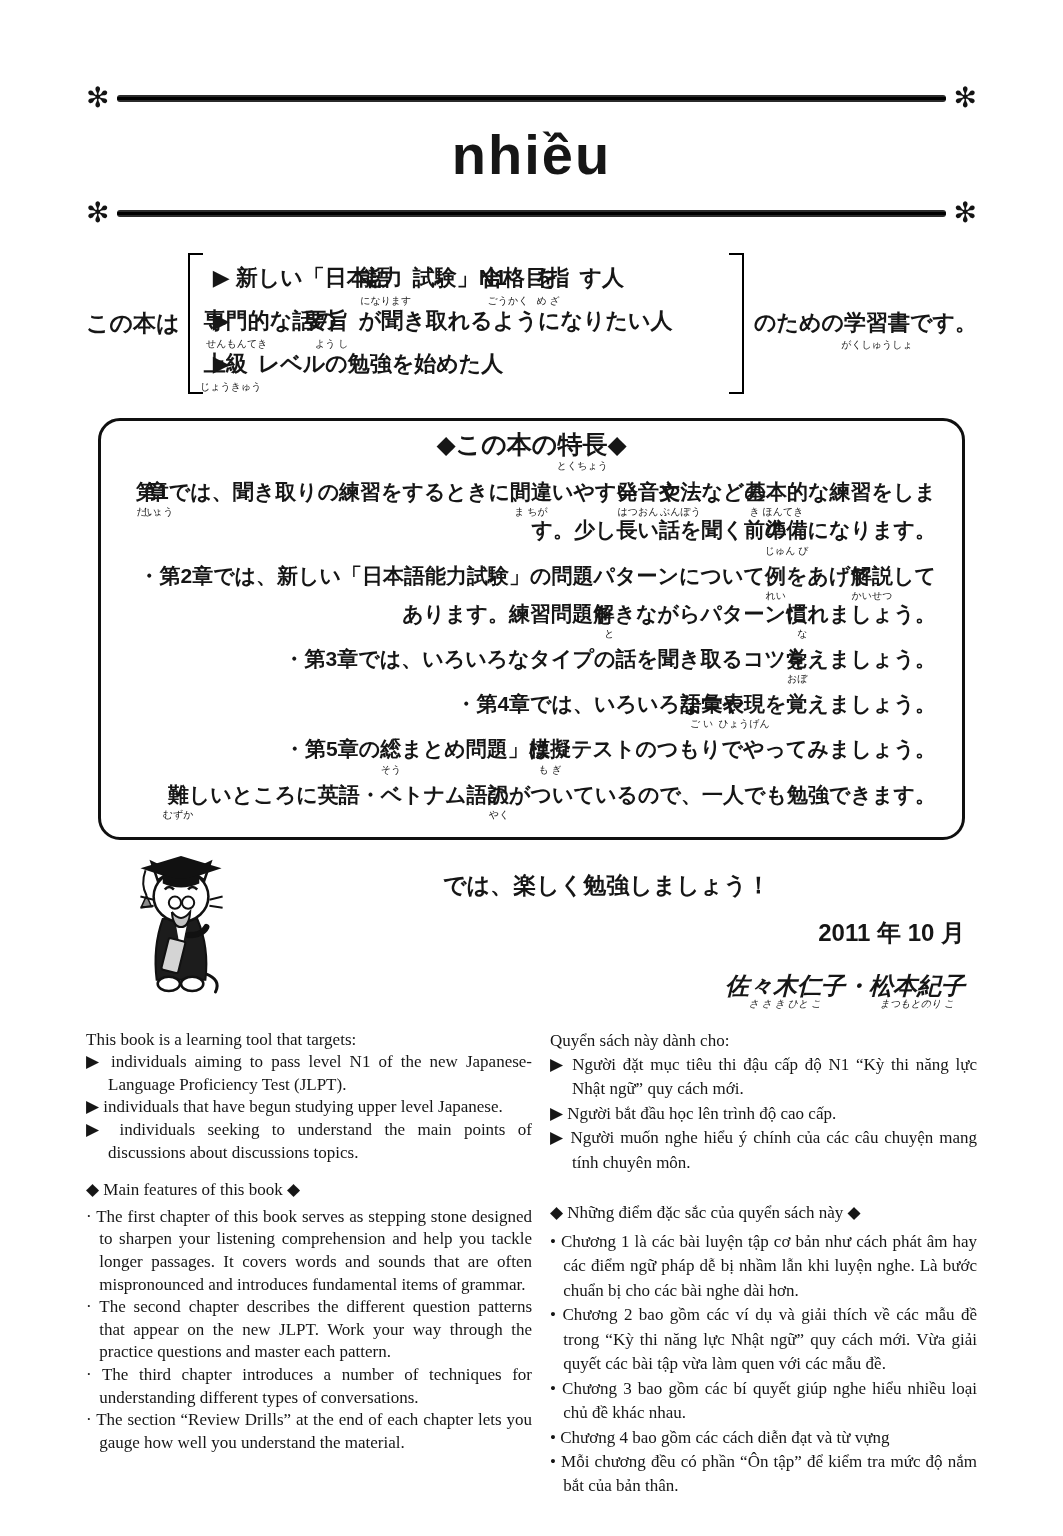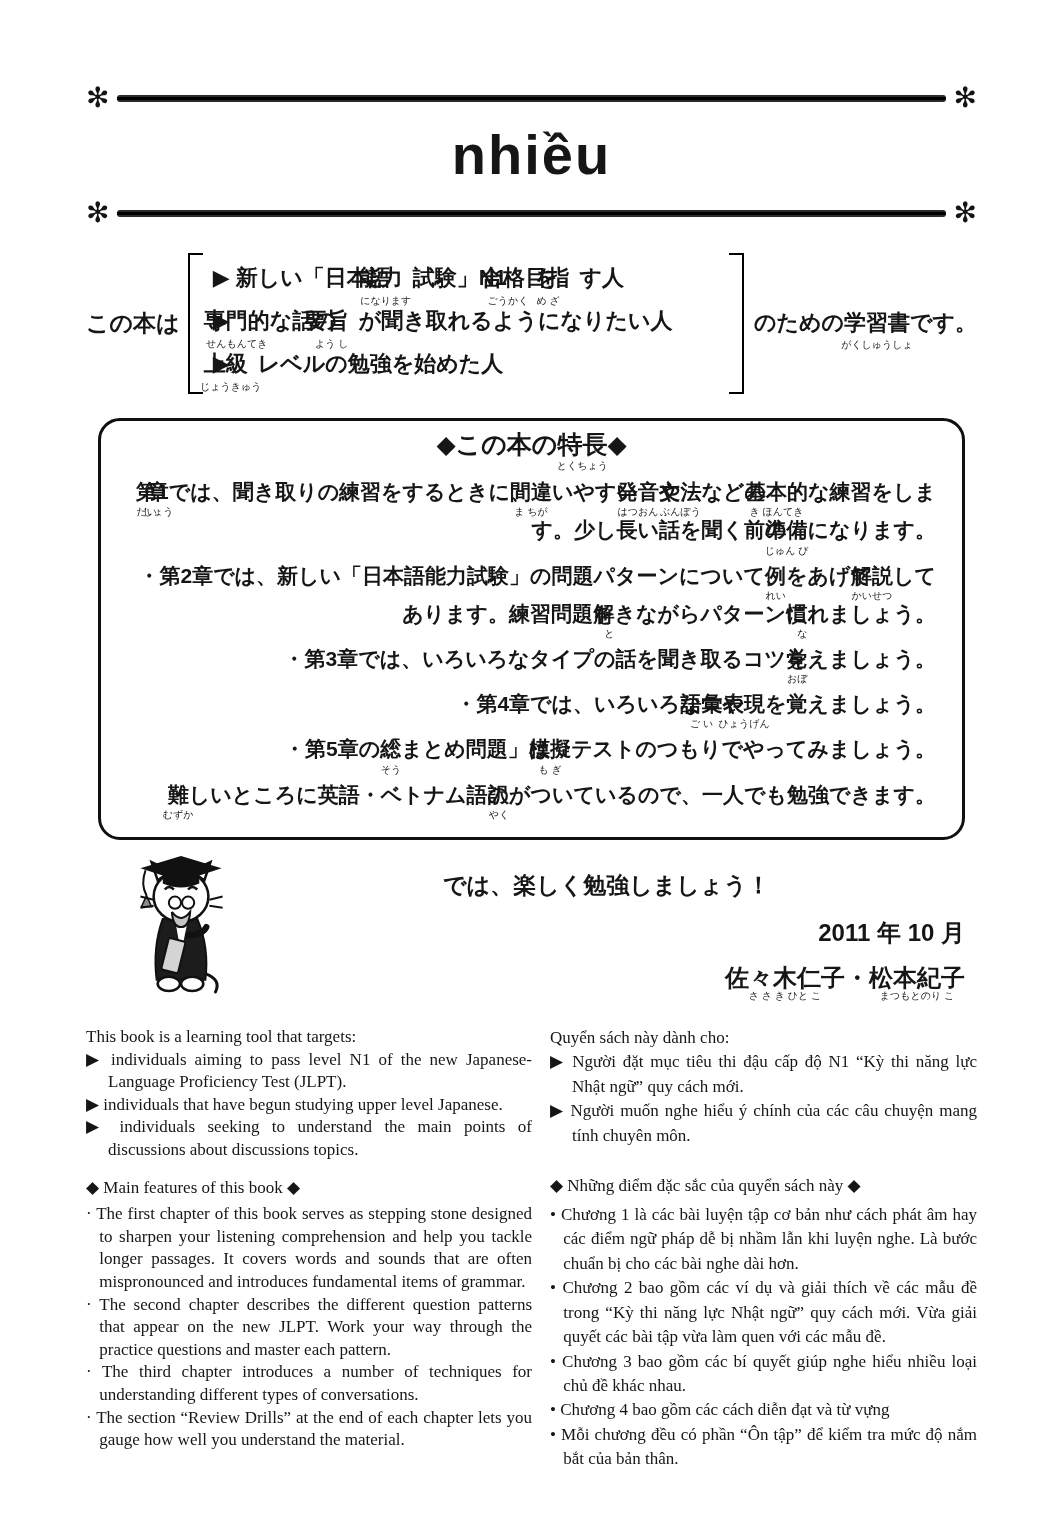--- a/index.html
+++ b/index.html
@@ -50,22 +50,22 @@
   .box-title { text-align:center; font-size:25px; font-weight:700; line-height:1.7; margin-bottom:8px; }
   .jp-feature { font-size:21px; font-weight:600; line-height:1.82;
     padding-left:1em; text-indent:-1em; margin:5px 0 7px;text-align:right; }
 
   
   .closing-row { display:flex; margin-top:14px; }
   .cat-wrap { width:112px; margin-left:38px; flex:none; }
   .closing-right { flex:1; display:flex; flex-direction:column; }
   .closing-msg { text-align:center; font-size:23px; font-weight:600; margin-top:16px; }
   .closing-date { text-align:right; font-size:24px; font-weight:600; margin-top:16px; padding-right:12px; }
-  .closing-authors { text-align:right; font-size:24px; font-weight:600; margin-top:12px;
-    padding-right:12px; line-height:1.4; }
+  .closing-authors { text-align:right; font-size:24px; font-weight:600; margin-top:20px;
+    padding-right:12px; line-height:1.4;font-style:italic; }
 
   
   .columns { display:flex; gap:18px; margin-top:26px;
     font-family:"Liberation Serif","DejaVu Serif",serif; }
   .col { text-align:justify; }
   .col-en { width:446px; flex:none; font-size:17px; line-height:1.33; }
   .col-vi { flex:1; font-size:17px; line-height:1.44; }
   .col-intro { }
   .latin-target { padding-left:1.3em; text-indent:-1.3em; }
   .col-subtitle { margin:15px 0 4px; }
@@ -161,20 +161,21 @@
           <div class="latin-feature">· The second chapter describes the different question patterns that appear on the new JLPT. Work your way through the practice questions and master each pattern.</div>
           <div class="latin-feature">· The third chapter introduces a number of techniques for understanding different types of conversations.</div>
           <div class="latin-feature">· The section “Review Drills” at the end of each chapter lets you gauge how well you understand the material.</div>
         </div>
 
     </div>
     <div class="col col-vi">
       <div class="col-intro">Quyển sách này dành cho:</div>
       <div>
           <div class="latin-target">▶ Người đặt mục tiêu thi đậu cấp độ N1 “Kỳ thi năng lực Nhật ngữ” quy cách mới.</div>
+          <div class="latin-target">▶ Người bắt đầu học lên trình độ cao cấp.</div>
           <div class="latin-target">▶ Người muốn nghe hiểu ý chính của các câu chuyện mang tính chuyên môn.</div>
         </div>
       <div class="col-subtitle">◆ Những điểm đặc sắc của quyển sách này ◆</div>
       <div>
           <div class="latin-feature">• Chương 1 là các bài luyện tập cơ bản như cách phát âm hay các điểm ngữ pháp dễ bị nhầm lẫn khi luyện nghe. Là bước chuẩn bị cho các bài nghe dài hơn.</div>
           <div class="latin-feature">• Chương 2 bao gồm các ví dụ và giải thích về các mẫu đề trong “Kỳ thi năng lực Nhật ngữ” quy cách mới. Vừa giải quyết các bài tập vừa làm quen với các mẫu đề.</div>
           <div class="latin-feature">• Chương 3 bao gồm các bí quyết giúp nghe hiểu nhiều loại chủ đề khác nhau.</div>
           <div class="latin-feature">• Chương 4 bao gồm các cách diễn đạt và từ vựng</div>
           <div class="latin-feature">• Mỗi chương đều có phần “Ôn tập” để kiểm tra mức độ nắm bắt của bản thân.</div>
         </div>

